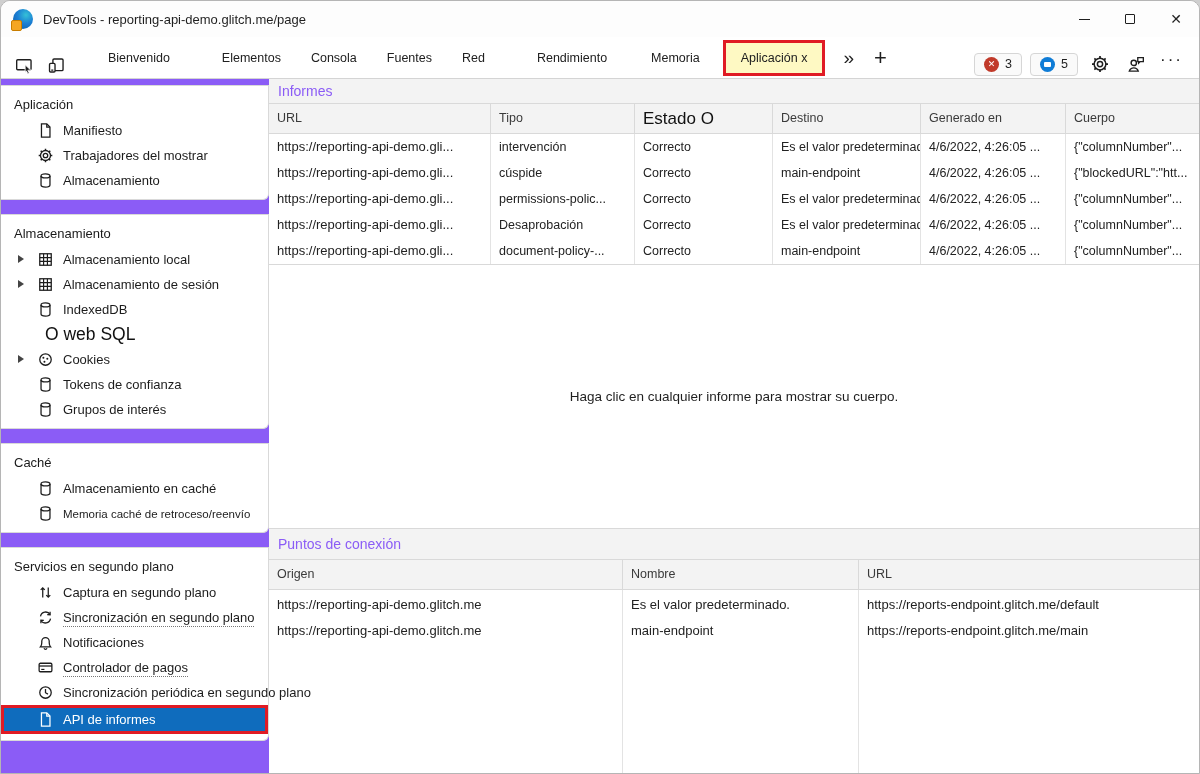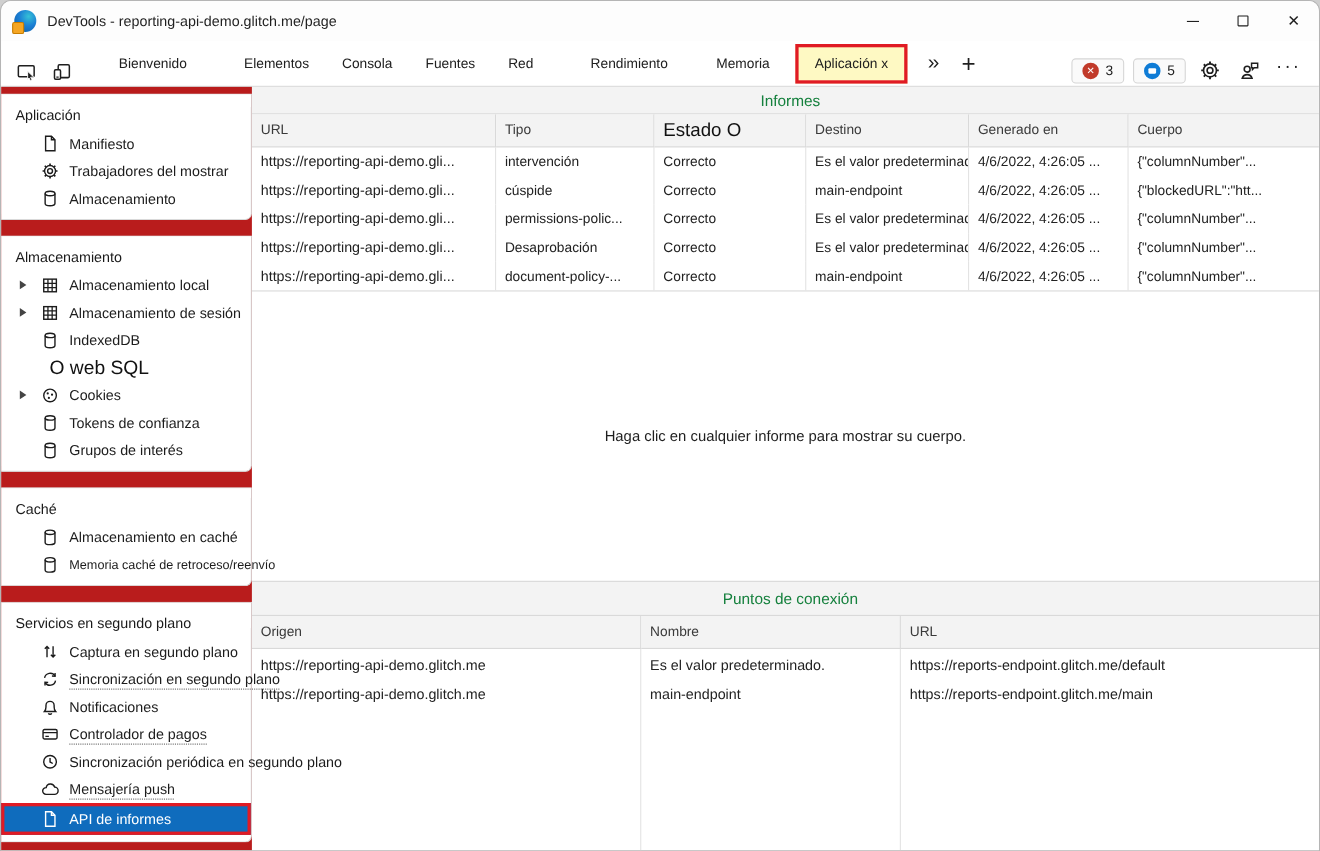--- a/index.html
+++ b/index.html
@@ -33,37 +33,37 @@
   .pill { display:flex; align-items:center; gap:6px; border:1px solid #d6d6d6; background:#fafafa; border-radius:4px; padding:3px 9px; font-size:12.5px; color:#1f1f1f; }
   .dot { width:15px; height:15px; border-radius:50%; display:flex; align-items:center; justify-content:center; color:#fff; font-size:9px; line-height:1; }
   .dot-err { background:var(--errred); }
   .dot-msg { background:var(--blue); }
   .dot-msg .bar { width:7px; height:5px; background:#fff; border-radius:1px; display:block; }
   .icbtn { width:28px; height:28px; display:flex; align-items:center; justify-content:center; color:#1f1f1f; }
   .dots { font-size:17px; letter-spacing:2px; color:#1f1f1f; padding:0 6px 8px 2px; }
 
   
   .content { flex:1; display:flex; min-height:0; }
-  .sidebar { width:228px; flex:0 0 auto; background:#b91c1c; padding-top:6px; position:relative; z-index:2; }
+  .sidebar { width:268px; flex:0 0 auto; background:#8b5cf6; padding-top:6px; position:relative; z-index:2; }
   .card { background:#fff; border-top:1px solid #d9d9d9; border-bottom:1px solid #d9d9d9; border-right:1px solid #d9d9d9;
           border-radius:0 0 6px 0; margin-bottom:14px; padding:6px 0; overflow:visible; }
   .sec-title { font-size:13px; color:#1a1a1a; padding:0 0 0 13px; line-height:26px; white-space:nowrap; }
   .item { display:flex; align-items:center; height:25px; padding-left:36px; position:relative; font-size:13px; color:#1c1c1c; white-space:nowrap; }
   .item .tri { position:absolute; left:17px; top:8px; width:0; height:0; border-left:6px solid #444; border-top:4.5px solid transparent; border-bottom:4.5px solid transparent; }
   .item .ic { width:17px; height:17px; flex:0 0 auto; margin-right:9px; color:#1c1c1c; }
   .item.big { font-size:17.5px; padding-left:44px; color:#111; }
   .item.small-label { font-size:11.5px; }
   .item.marked .lbl { text-decoration:underline dotted 1px #777; text-underline-offset:4px; }
   .item.selected { background:var(--blue-sel); color:#fff; border:3px solid var(--red); height:29px; padding-left:33px; }
   .item.selected .ic { color:#fff; }
 
   
   .main { flex:1; display:flex; flex-direction:column; min-width:0; background:#fff; }
-  .panel-bar { height:25px; background:#f3f3f3; border-bottom:1px solid #d9d9d9; font-size:14px; color:#15803d;
-               display:flex; align-items:center; padding-left:9px; flex:0 0 auto;justify-content:center; }
+  .panel-bar { height:25px; background:#f3f3f3; border-bottom:1px solid #d9d9d9; font-size:14px; color:#8b5cf6;
+               display:flex; align-items:center; padding-left:9px; flex:0 0 auto; }
   .panel-bar.topline { border-top:1px solid #d9d9d9; height:32px; }
   .grid-informes { display:grid; grid-template-columns:222px 144px 138px 148px 145px minmax(0,1fr); }
   .grid-endpoints { display:grid; grid-template-columns:354px 236px minmax(0,1fr); }
   .hc { line-height:29px; height:30px; background:#f3f3f3; border-right:1px solid #d9d9d9; border-bottom:1px solid #d9d9d9;
         padding:0 8px; font-size:12.5px; color:#3a3a3a; white-space:nowrap; overflow:hidden; }
   .hc:last-child { border-right:none; }
   .hc.big { font-size:17px; color:#111; }
   .rowgroup { flex:0 0 auto; border-bottom:1px solid #d9d9d9; }
   .c { line-height:26px; height:26px; padding:0 8px; border-right:1px solid #e3e3e3; font-size:12.5px; color:#222;
        white-space:nowrap; overflow:hidden; }
@@ -328,26 +328,20 @@
               <use href="#i-card"></use>
             </svg>
           <span class="lbl">Controlador de pagos</span>
         </div>
         <div class="item">
           <svg class="ic" viewBox="0 0 16 16">
               <use href="#i-clock"></use>
             </svg>
           <span class="lbl">Sincronización periódica en segundo plano</span>
         </div>
-        <div class="item marked">
-          <svg class="ic" viewBox="0 0 16 16">
-              <use href="#i-cloud"></use>
-            </svg>
-          <span class="lbl">Mensajería push</span>
-        </div>
         <div class="item selected">
           <svg class="ic" viewBox="0 0 16 16">
               <use href="#i-doc"></use>
             </svg>
           <span class="lbl">API de informes</span>
         </div>
       </div>
     </div>
 
     <div class="main">

